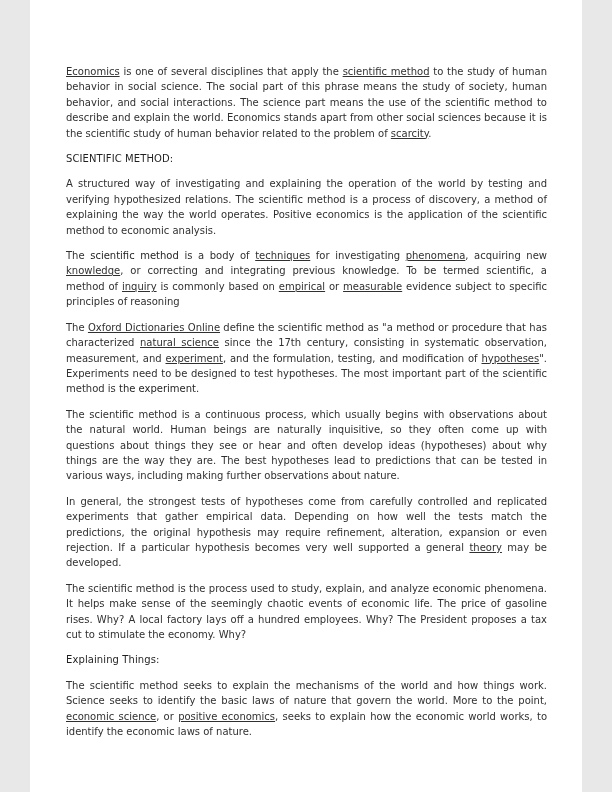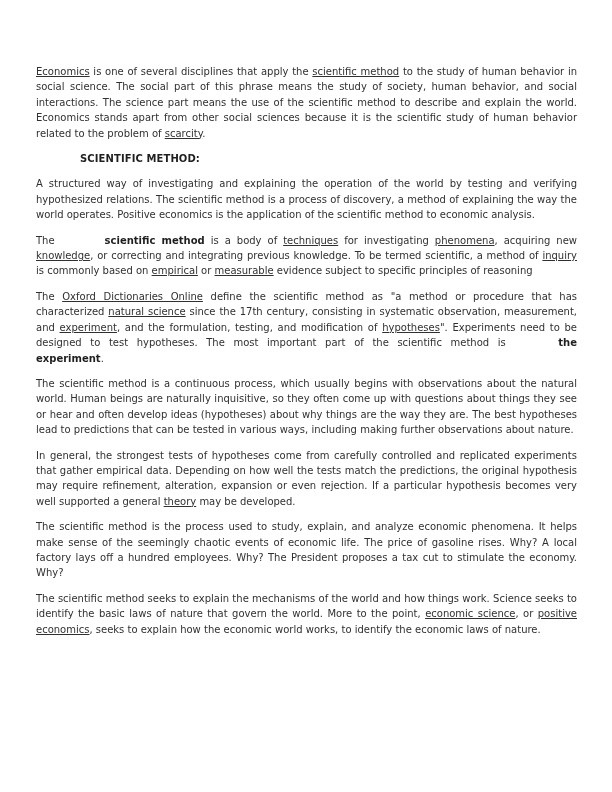--- a/index.html
+++ b/index.html
@@ -2,21 +2,21 @@
 <html><head>
 <meta charset="utf-8">
 <style>
   html, body {
     margin: 0;
     padding: 0;
     background: #e8e8e8;
   }
   .page {
     position: relative;
-    width: 612px;
+    width: 552px;
     height: 792px;
     margin: 0 auto;
     background: #ffffff;
     box-sizing: border-box;
     padding: 64px 35px 40px 36px;
     font-family: "DejaVu Sans", "Liberation Sans", sans-serif;
     font-size: 10px;
     line-height: 15.4px;
     color: #303030;
     overflow: hidden;
@@ -26,31 +26,32 @@
     text-align: justify;
   }
   h2.heading {
     font-size: 10px;
     line-height: 15.4px;
     font-weight: bold;
     margin: 0 0 10px 0;
     color: #1f1f1f;
     letter-spacing: 0.1px;
   }
-  .bold { font-weight: bold; color: #1f1f1f; margin-left: 44px; }
+  .bold { font-weight: normal; color: #1f1f1f; }
   .underline { text-decoration: underline; }
 </style>
 </head>
 <body>
 
 <div class="page">
   <div>
       <p class="paragraph"><span class="underline">Economics</span><span> is one of several disciplines that apply the </span><span class="underline">scientific method</span><span> to the study of human behavior in social science. The social part of this phrase means the study of society, human behavior, and social interactions. The science part means the use of the scientific method to describe and explain the world. Economics stands apart from other social sciences because it is the scientific study of human behavior related to the problem of </span><span class="underline">scarcity</span><span>.</span></p>
       <h2 class="heading"><span class="bold">SCIENTIFIC METHOD:</span></h2>
       <p class="paragraph"><span>A structured way of investigating and explaining the operation of the world by testing and verifying hypothesized relations. The scientific method is a process of discovery, a method of explaining the way the world operates. Positive economics is the application of the scientific method to economic analysis.</span></p>
       <p class="paragraph"><span>The </span><span class="bold">scientific method</span><span> is a body of </span><span class="underline">techniques</span><span> for investigating </span><span class="underline">phenomena</span><span>, acquiring new </span><span class="underline">knowledge</span><span>, or correcting and integrating previous knowledge. To be termed scientific, a method of </span><span class="underline">inquiry</span><span> is commonly based on </span><span class="underline">empirical</span><span> or </span><span class="underline">measurable</span><span> evidence subject to specific principles of reasoning</span></p>
       <p class="paragraph"><span>The </span><span class="underline">Oxford Dictionaries Online</span><span> define the scientific method as "a method or procedure that has characterized </span><span class="underline">natural science</span><span> since the 17th century, consisting in systematic observation, measurement, and </span><span class="underline">experiment</span><span>, and the formulation, testing, and modification of </span><span class="underline">hypotheses</span><span>". Experiments need to be designed to test hypotheses. The most important part of the scientific method is </span><span class="bold">the experiment</span><span>.</span></p>
       <p class="paragraph"><span>The scientific method is a continuous process, which usually begins with observations about the natural world. Human beings are naturally inquisitive, so they often come up with questions about things they see or hear and often develop ideas (hypotheses) about why things are the way they are. The best hypotheses lead to predictions that can be tested in various ways, including making further observations about nature.</span></p>
       <p class="paragraph"><span>In general, the strongest tests of hypotheses come from carefully controlled and replicated experiments that gather empirical data. Depending on how well the tests match the predictions, the original hypothesis may require refinement, alteration, expansion or even rejection. If a particular hypothesis becomes very well supported a general </span><span class="underline">theory</span><span> may be developed.</span></p>
       <p class="paragraph"><span>The scientific method is the process used to study, explain, and analyze economic phenomena. It helps make sense of the seemingly chaotic events of economic life. The price of gasoline rises. Why? A local factory lays off a hundred employees. Why? The President proposes a tax cut to stimulate the economy. Why?</span></p>
+      <h2 class="heading"><span class="bold">Explaining Things:</span></h2>
       <p class="paragraph"><span>The scientific method seeks to explain the mechanisms of the world and how things work. Science seeks to identify the basic laws of nature that govern the world. More to the point, </span><span class="underline">economic science</span><span>, or </span><span class="underline">positive economics</span><span>, seeks to explain how the economic world works, to identify the economic laws of nature.</span></p>
     </div>
 </div>
 
 </body></html>

